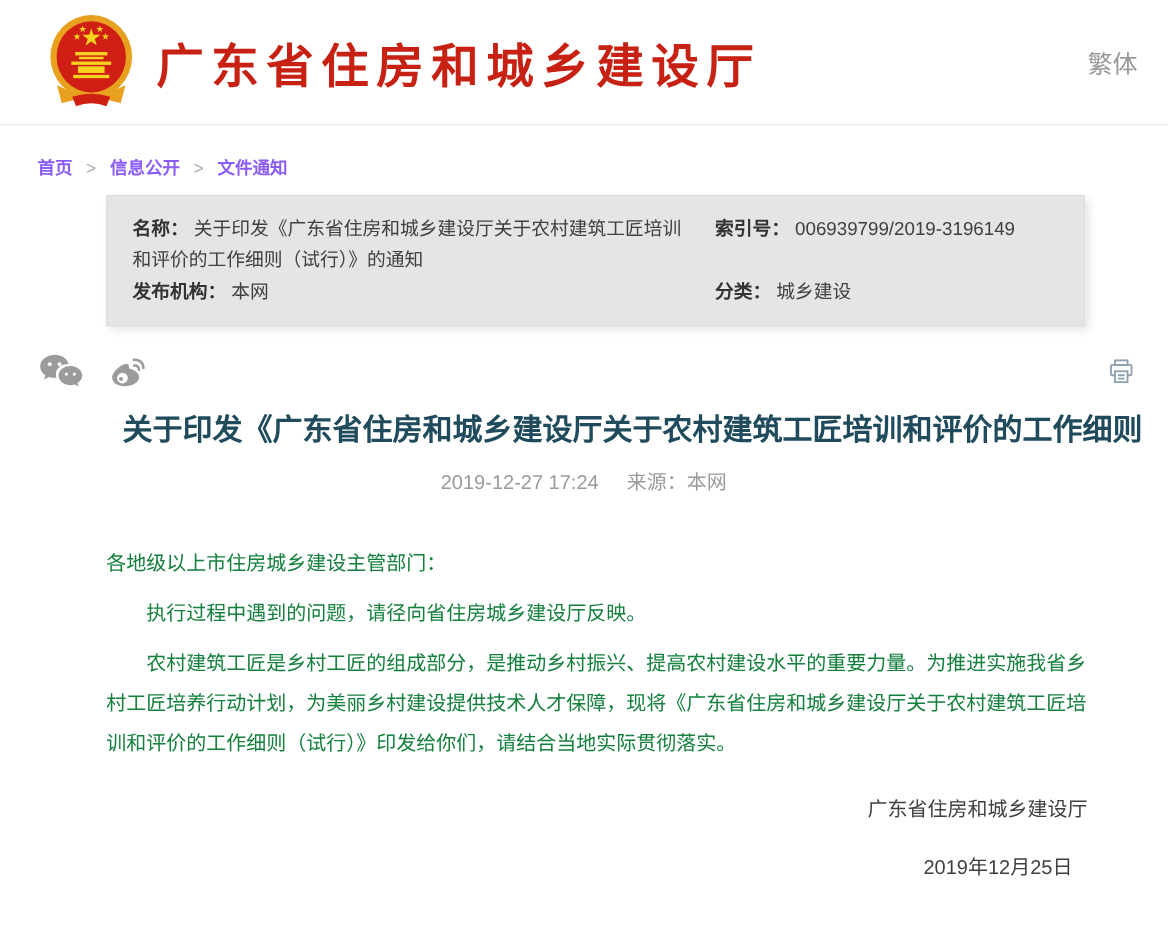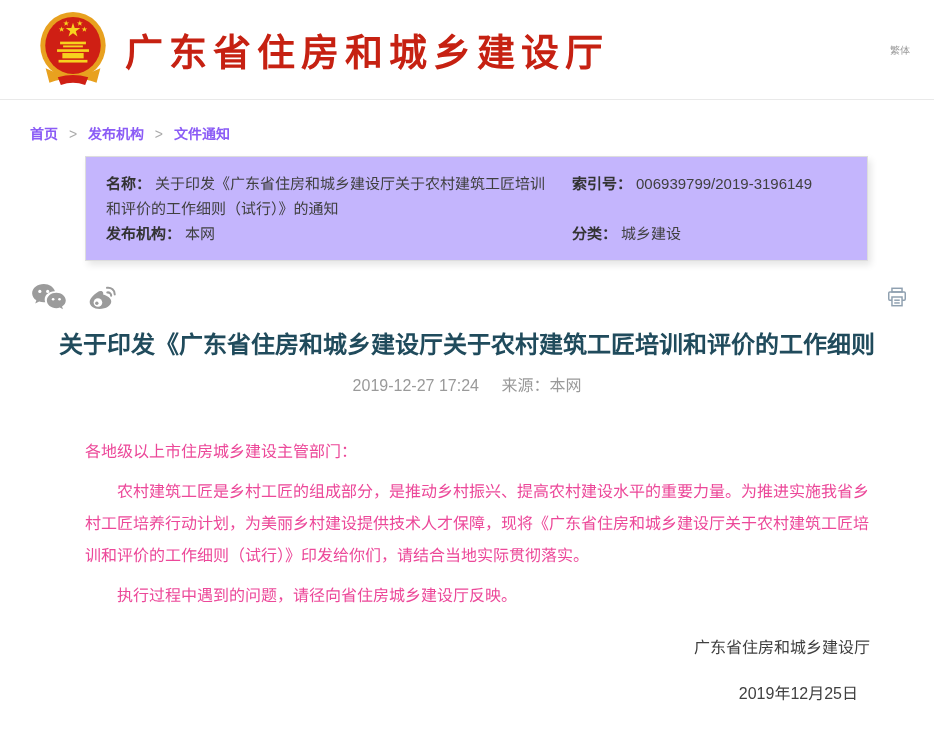--- a/index.html
+++ b/index.html
@@ -13,57 +13,57 @@
   .site-header {
     height:100px; display:flex; align-items:center;
     padding:0 24px 0 35px; border-bottom:1px solid #e9e9e9; background:#fff;
   }
   .emblem { width:76px; height:80px; flex:0 0 auto; }
   .site-title {
     margin-left:14px; font-size:38px; font-weight:bold;
     color:#c62112; letter-spacing:6px; white-space:nowrap;
   }
   .lang-switch {
-    margin-left:auto; font-size:10px; color:#999; cursor:pointer;
+    margin-left:auto; font-size:20px; color:#999; cursor:pointer;
   }
   
   .breadcrumb {
     margin:23px 0 0 30px; font-size:14px; color:#888;
   }
   .breadcrumb .crumb { color:#8b5cf6; cursor:pointer;font-weight:bold; }
   .breadcrumb .sep { margin:0 7px; color:#aaa; }
   
   .doc-info {
-    width:783px; margin:13px 0 0 85px; background:#c4b5fd;
+    width:783px; margin:13px 0 0 85px; background:#e5e5e5;
     border:1px solid #ddd; box-shadow:3px 4px 7px rgba(0,0,0,.10);
     padding:14px 20px; font-size:15px; line-height:25px;
   }
   .doc-grid {
     display:grid; grid-template-columns:446px 1fr; column-gap:20px;
   }
   .doc-cell { color:#404040; }
   .doc-cell .lbl { font-weight:bold; color:#333; margin-right:4px; }
   
   .share-row {
     margin:21px 26px 0 30px; display:flex; align-items:center; height:30px;
   }
   .share-btn { cursor:pointer; margin-right:14px; display:inline-flex; }
   .print-btn { margin-left:auto; margin-right:0; cursor:pointer; display:inline-flex; }
   
   .article-title {
-    margin:14px 20px 0; text-align:center;
+    margin:14px 20px 0; text-align:right;
     font-size:24px; font-weight:bold; line-height:38px; color:#204b5c;
   }
   .article-meta {
     margin-top:8px; text-align:center; font-size:16px; color:#9a9a9a;
   }
   .article-meta .src-lbl { margin-left:18px; }
   .article-body {
     margin-top:40px; padding:0 56px 0 85px;
-    font-size:16px; line-height:32px; color:#ec4899;
+    font-size:16px; line-height:32px; color:#15803d;
   }
   .article-body p { margin:0; }
   .article-body p + p { margin-top:8px; }
   .article-body p.indent { text-indent:2em; }
   .signature {
     margin-top:22px; padding-right:64px; text-align:right;
     font-size:16px; color:#404040;
   }
   .signature-date {
     margin-top:22px; padding-right:76px; text-align:right;
@@ -96,21 +96,21 @@
       <path d="M30 88 Q50 82 70 88 L66 98 Q50 92 34 98 Z" fill="#cf1f14"></path>
     </svg>
   </span>
   <h1 class="site-title">广东省住房和城乡建设厅</h1>
   <span class="lang-switch">繁体</span>
 </header>
 
 <nav class="breadcrumb">
   <span class="crumb">首页</span>
   <span class="sep">&gt;</span>
-  <span class="crumb">发布机构</span>
+  <span class="crumb">信息公开</span>
   <span class="sep">&gt;</span>
   <span class="crumb">文件通知</span>
 </nav>
 
 <section class="doc-info">
   <div class="doc-grid">
     <div class="doc-cell">
       <span class="lbl">名称：</span><span>关于印发《广东省住房和城乡建设厅关于农村建筑工匠培训和评价的工作细则（试行）》的通知</span>
     </div>
     <div class="doc-cell">
@@ -162,18 +162,18 @@
   <span>关于印发《广东省住房和城乡建设厅关于农村建筑工匠培训和评价的工作细则</span><br>
 </h2>
 
 <div class="article-meta">
   <span>2019-12-27 17:24</span>
   <span class="src-lbl">来源：</span><span>本网</span>
 </div>
 
 <div class="article-body">
   <p>各地级以上市住房城乡建设主管部门：</p>
+  <p class="indent">执行过程中遇到的问题，请径向省住房城乡建设厅反映。</p>
   <p class="indent">农村建筑工匠是乡村工匠的组成部分，是推动乡村振兴、提高农村建设水平的重要力量。为推进实施我省乡村工匠培养行动计划，为美丽乡村建设提供技术人才保障，现将《广东省住房和城乡建设厅关于农村建筑工匠培训和评价的工作细则（试行）》印发给你们，请结合当地实际贯彻落实。</p>
-  <p class="indent">执行过程中遇到的问题，请径向省住房城乡建设厅反映。</p>
 </div>
 
 <div class="signature">广东省住房和城乡建设厅</div>
 <div class="signature-date">2019年12月25日</div>
 
 </body></html>

